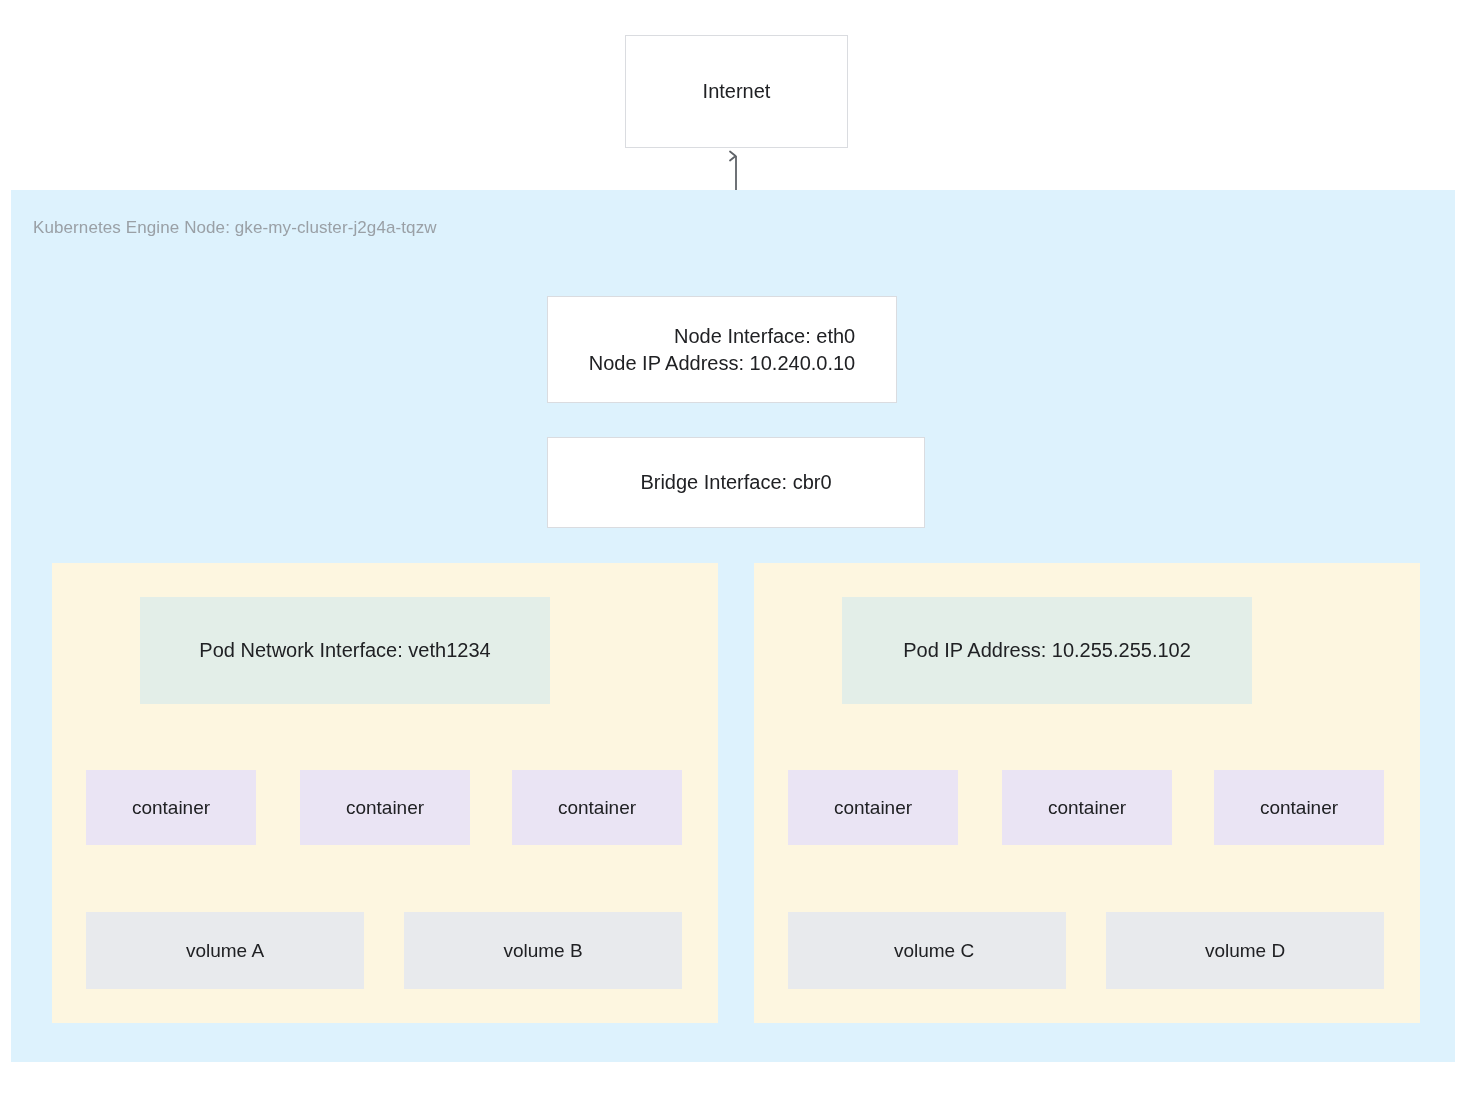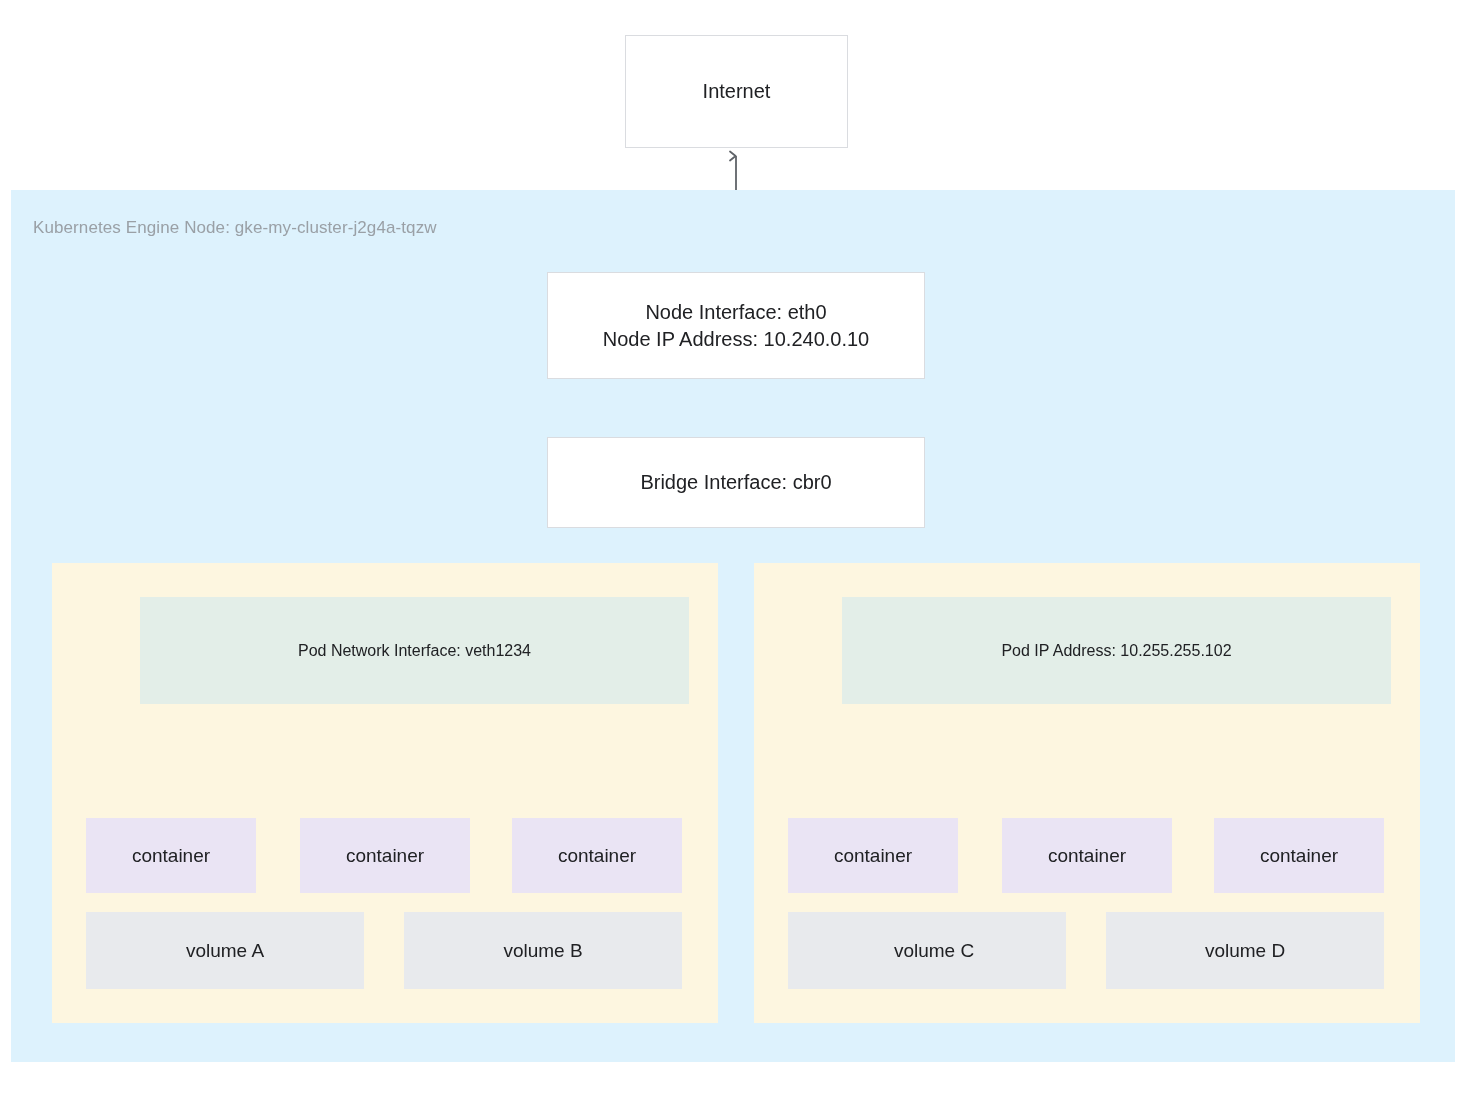--- a/index.html
+++ b/index.html
@@ -59,50 +59,50 @@
     text-align: center;
     color: #202124;
     line-height: 1.35;
   }
   .nbox .line { display: block; }
 
   .box-plain {
     background: #ffffff;
     border: 1px solid #dadce0;
     font-size: 20px;
+    text-align: right;
   }
   .box-internet {
     left: 625px; top: 35px; width: 223px; height: 113px;
   }
   .box-nodeif {
-    left: 547px; top: 272px; width: 378px; height: 107px;
+    left: 547px; top: 296px; width: 350px; height: 107px;
   }
   .box-bridge {
     left: 547px; top: 437px; width: 378px; height: 91px;
   }
 
   .box-podif {
     background: #e3eee8;
     border: 1px solid #e3eee8;
-    font-size: 16px;
+    font-size: 20px;
     top: 597px;
-    width: 549px;
+    width: 410px;
     height: 107px;
   }
   .box-podif.left  { left: 140px; }
   .box-podif.right { left: 842px; }
 
   .box-container {
     background: #eae4f4;
     border: 1px solid #eae4f4;
     font-size: 19px;
     top: 770px;
     width: 170px;
     height: 75px;
-    margin-top: 48px;
   }
   .box-volume {
     background: #e8eaed;
     border: 1px solid #e8eaed;
     font-size: 19px;
     top: 912px;
     width: 278px;
     height: 77px;
   }
 

